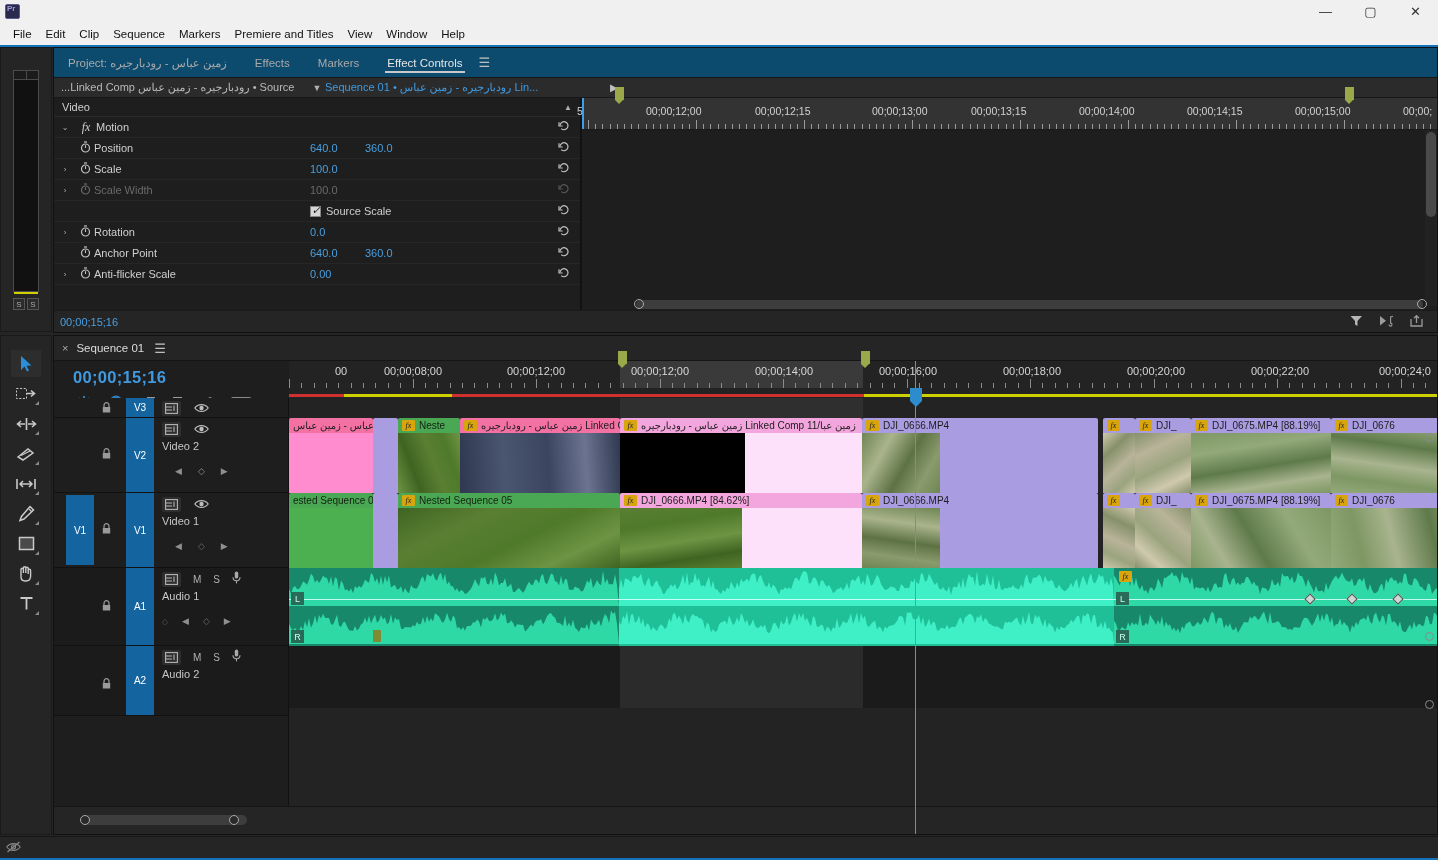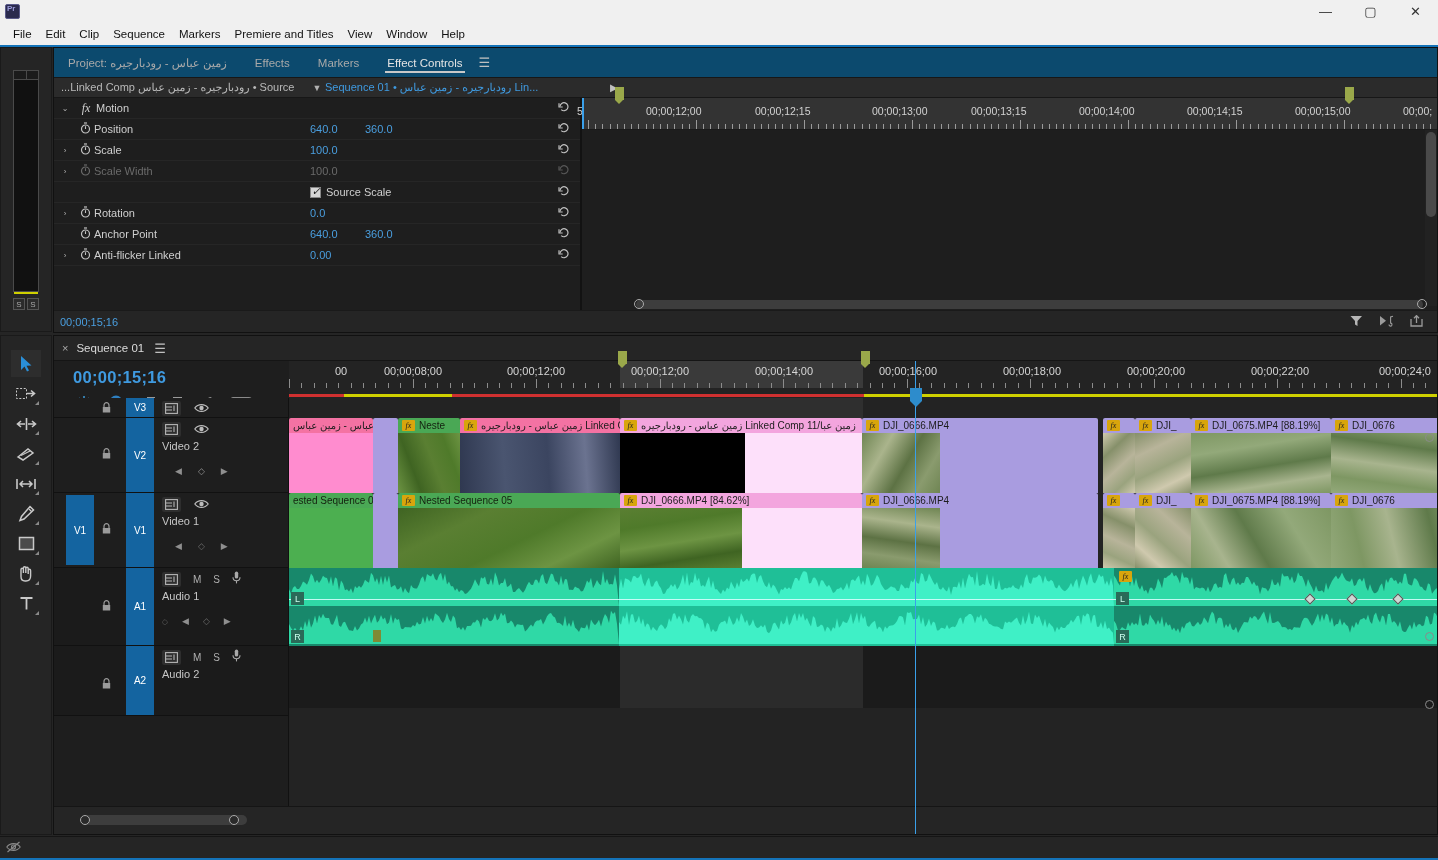--- a/index.html
+++ b/index.html
@@ -336,20 +336,24 @@
     </div>
 
     <div class="ec-srcbar">
       <div class="ec-srcleft">Source • رودبارجیره - زمین عباس Linked Comp...</div>
       <div class="ec-chev">▼</div>
       <div class="ec-seq">Sequence 01 • رودبارجیره - زمین عباس Lin...</div>
       <div class="ec-arrow">▶</div>
     </div>
 
     <div class="ec-left">
+      <div class="ec-rowhdr">
+        <span>Video</span>
+        <span class="up">▲</span>
+      </div>
 
       <div class="ec-row">
         <span class="disc">⌄</span>
         <span class="fx-i">fx</span>
         <span class="lbl">Motion</span>
         <span class="reset">
           <svg width="12" height="12" viewBox="0 0 12 12">
               <path d="M2 5.5 A4 4 0 1 1 3.2 8.6" stroke="#c0c0c0" stroke-width="1.2" fill="none"></path>
               <path d="M1 2.2 V6 H4.7" stroke="#c0c0c0" stroke-width="1.2" fill="none"></path>
             </svg>
@@ -468,21 +472,21 @@
 
       <div class="ec-row">
         <span class="disc">›</span>
         <span class="stopw">
           <svg width="11" height="12" viewBox="0 0 11 12">
               <circle cx="5.5" cy="7" r="4" fill="none" stroke="#c2c2c2" stroke-width="1.2"></circle>
               <path d="M5.5 4.2 V7" stroke="#c2c2c2" stroke-width="1.1"></path>
               <path d="M4 1 H7" stroke="#c2c2c2" stroke-width="1.2"></path>
             </svg>
         </span>
-        <span class="lbl">Anti-flicker Linked</span>
+        <span class="lbl">Anti-flicker Scale</span>
         <span class="v1">0.00</span>
         <span class="reset">
           <svg width="12" height="12" viewBox="0 0 12 12">
               <path d="M2 5.5 A4 4 0 1 1 3.2 8.6" stroke="#c0c0c0" stroke-width="1.2" fill="none"></path>
               <path d="M1 2.2 V6 H4.7" stroke="#c0c0c0" stroke-width="1.2" fill="none"></path>
             </svg>
         </span>
       </div>
     </div>
 

